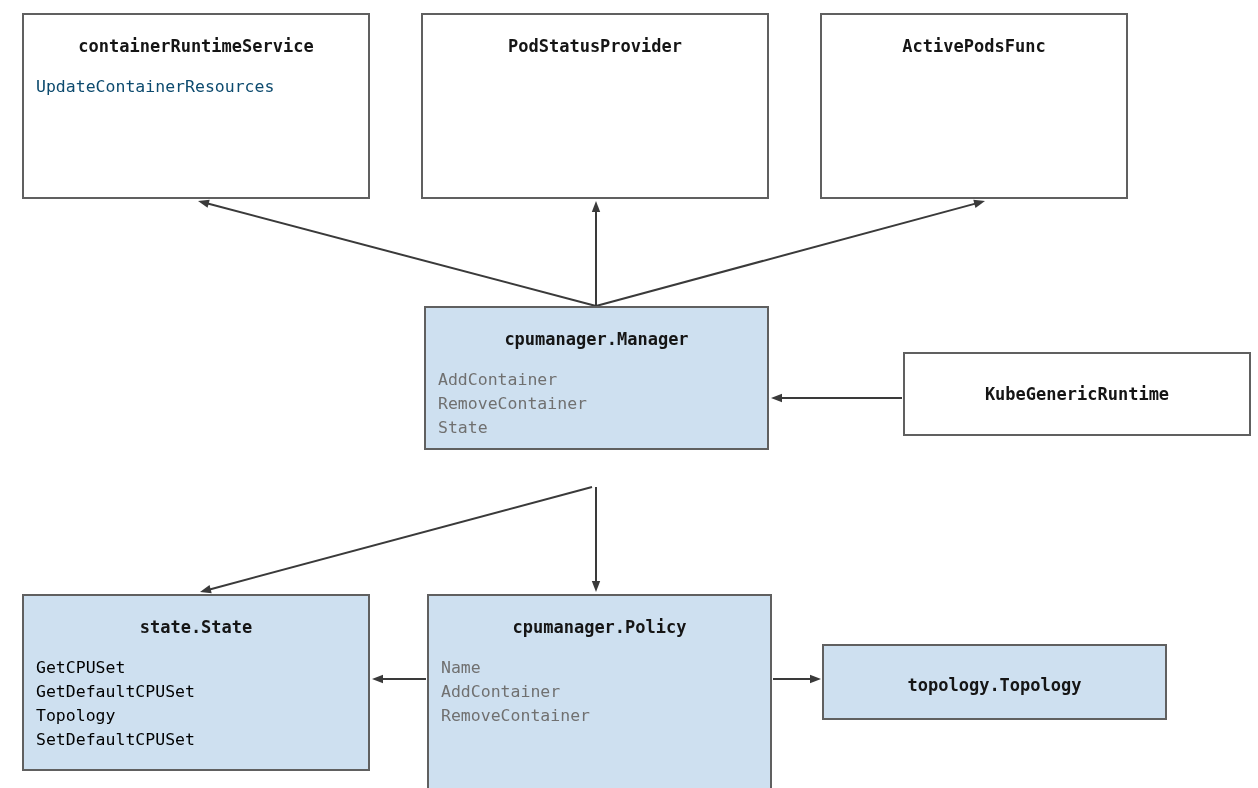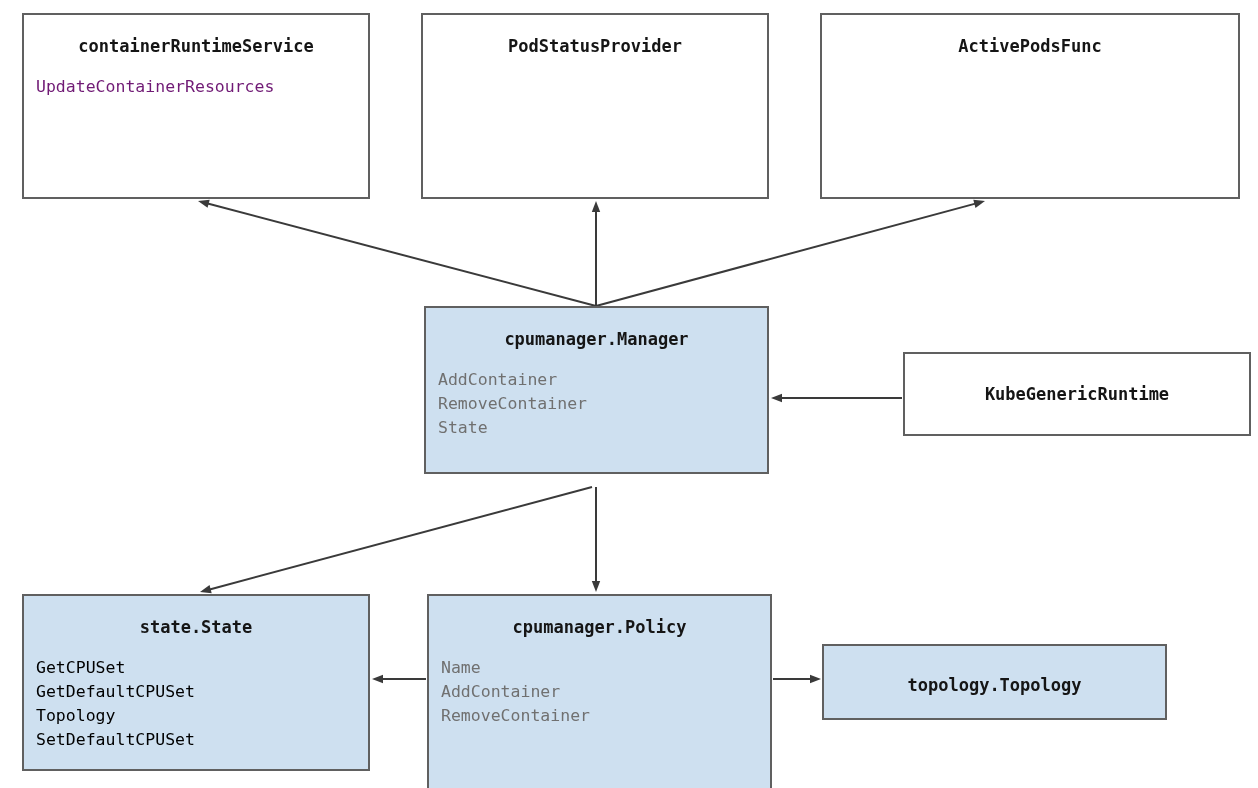--- a/index.html
+++ b/index.html
@@ -93,31 +93,31 @@
       </g>
       <g>
         <line x1="773" y1="679" x2="811.98" y2="679" stroke="#3a3a3a" stroke-width="2"></line>
         <polygon points="821,679 810,683.2 810,674.8" fill="#3a3a3a"></polygon>
       </g>
     </svg>
 
   <div id="node-layer">
       <div class="node" style="left: 22px; top: 13px; width: 348px; height: 186px; border-color: rgb(96, 96, 96);">
         <div class="node-title" style="top: 21px; color: rgb(21, 21, 21);">containerRuntimeService</div>
-        <div class="node-methods" style="top: 60px; color: #701a75;">
+        <div class="node-methods" style="top: 60px; color: #0c4a6e;">
           <div>UpdateContainerResources</div>
         </div>
       </div>
       <div class="node" style="left: 421px; top: 13px; width: 348px; height: 186px; border-color: rgb(96, 96, 96);">
         <div class="node-title" style="top: 21px; color: rgb(21, 21, 21);">PodStatusProvider</div>
       </div>
-      <div class="node" style="left: 820px; top: 13px; width: 420px; height: 186px; border-color: rgb(96, 96, 96);">
+      <div class="node" style="left: 820px; top: 13px; width: 308px; height: 186px; border-color: rgb(96, 96, 96);">
         <div class="node-title" style="top: 21px; color: rgb(21, 21, 21);">ActivePodsFunc</div>
       </div>
-      <div class="node filled" style="left: 424px; top: 306px; width: 345px; height: 168px; border-color: rgb(96, 96, 96); background: rgb(206, 224, 240);">
+      <div class="node filled" style="left: 424px; top: 306px; width: 345px; height: 144px; border-color: rgb(96, 96, 96); background: rgb(206, 224, 240);">
         <div class="node-title" style="top: 21px; color: rgb(21, 21, 21);">cpumanager.Manager</div>
         <div class="node-methods" style="top: 60px; color: rgb(112, 112, 112);">
           <div>AddContainer</div>
           <div>RemoveContainer</div>
           <div>State</div>
         </div>
       </div>
       <div class="node" style="left: 903px; top: 352px; width: 348px; height: 84px; border-color: rgb(96, 96, 96);">
         <div class="node-title" style="top: 30px; color: rgb(21, 21, 21);">KubeGenericRuntime</div>
       </div>

